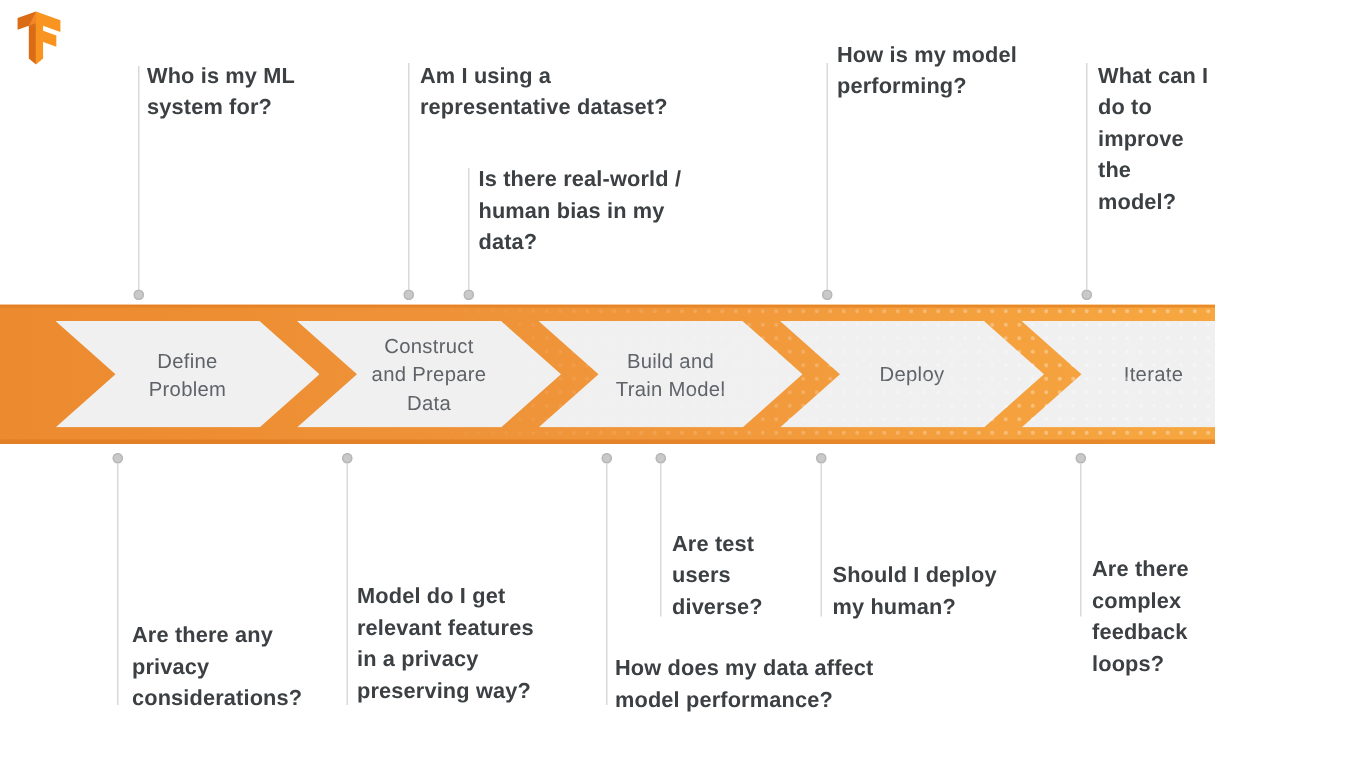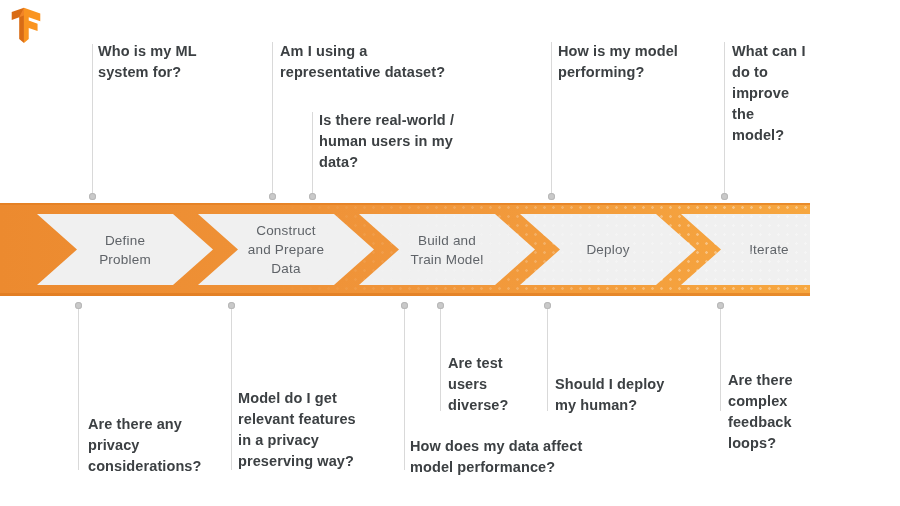--- a/index.html
+++ b/index.html
@@ -83,23 +83,23 @@
   <div class="vline" style="left:551px;top:42px;height:151px"></div>
   <div class="dot" style="left:548px;top:193px"></div>
   <div class="vline" style="left:724px;top:42px;height:151px"></div>
   <div class="dot" style="left:721px;top:193px"></div>
 
   <div class="q" style="left:98px;top:41px">Who is my ML
 system for?</div>
   <div class="q" style="left:280px;top:41px">Am I using a
 representative dataset?</div>
   <div class="q" style="left:319px;top:110px">Is there real-world /
-human users in my
+human bias in my
 data?</div>
-  <div class="q" style="left:558px;top:41px">How is my model
+  <div class="q" style="left:558px;top:27px">How is my model
 performing?</div>
   <div class="q" style="left:732px;top:41px">What can I do to
 improve the model?</div>
 
   <div class="dot" style="left:75px;top:302px"></div>
   <div class="vline" style="left:78px;top:309px;height:161px"></div>
   <div class="dot" style="left:228px;top:302px"></div>
   <div class="vline" style="left:231px;top:309px;height:161px"></div>
   <div class="dot" style="left:401px;top:302px"></div>
   <div class="vline" style="left:404px;top:309px;height:161px"></div>

